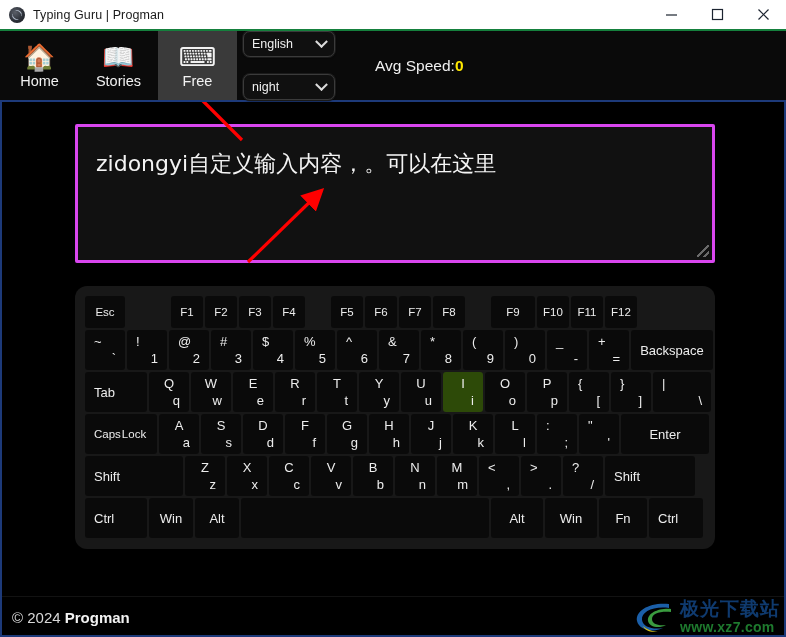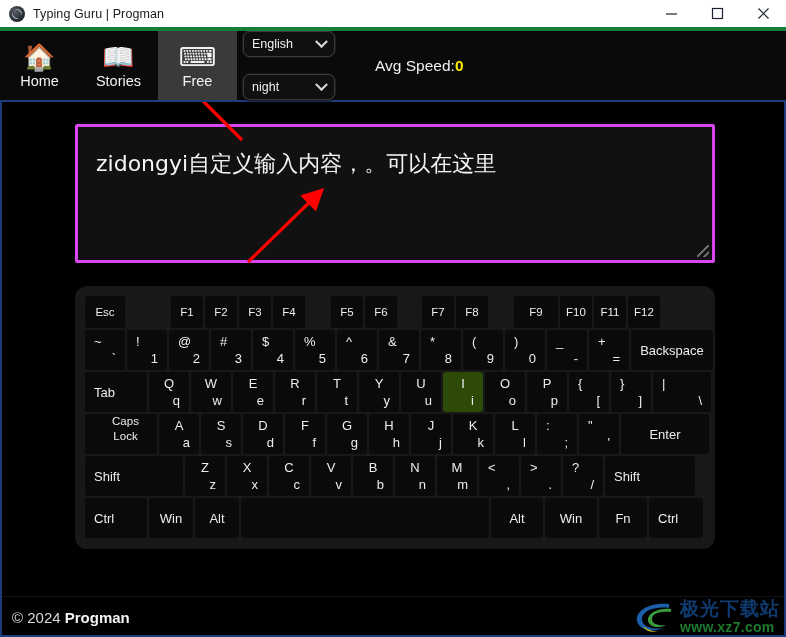--- a/index.html
+++ b/index.html
@@ -8,21 +8,21 @@
     background:#000;
     font-family:"Liberation Sans", sans-serif;
     color:#e8e8e8;
     position:relative;
   }
 
   
   #titlebar{
     height:31px; background:#ffffff; color:#1a1a1a;
     display:flex; align-items:center;
-    border-bottom:4px solid #15803d;
+    border-bottom:2px solid #15803d;
     position:relative; z-index:5;
   }
   #app-icon{
     width:16px;height:16px;margin-left:9px;margin-right:8px;flex:none;
     border-radius:50%;
     background:radial-gradient(circle at 38% 34%, #5a5f68 0%, #2d3139 55%, #14171c 100%);
     position:relative;
   }
   #app-icon::before{
     content:""; position:absolute; inset:3px;
@@ -121,21 +121,21 @@
   .key.hl{ background:#2d4a08; }
   
   .key .lab{
     position:absolute; inset:0;
     display:flex; align-items:center; justify-content:center;
     font-size:13px;
   }
   .krow.fn .key .lab{ font-size:11.5px; }
   .key .lab.small{ font-size:11.5px; }
   
-  .key .lab.stack{ flex-direction:column; justify-content:center; gap:1px; line-height:14px; }
+  .key .lab.stack{ justify-content:center; gap:1px; line-height:14px; }
   
   .key .lab.left{ justify-content:flex-start; padding-left:9px; }
   
   .key .top{
     position:absolute; left:9px; top:4px; font-size:13px; color:#ededed;
   }
   .key .bot{
     position:absolute; right:9px; bottom:4px; font-size:13px; color:#ededed;
   }
   .key.alpha .top{ left:0; right:0; text-align:center; }
@@ -250,21 +250,21 @@
       <div class="key" style="width: 32px;">
         <div class="lab">F4</div>
       </div>
       <div class="key spacer" style="width: 22px;"></div>
       <div class="key" style="width: 32px;">
         <div class="lab">F5</div>
       </div>
       <div class="key" style="width: 32px;">
         <div class="lab">F6</div>
       </div>
-      <div class="key" style="width: 32px; margin-left: 23px;">
+      <div class="key" style="width: 32px;">
         <div class="lab">F7</div>
       </div>
       <div class="key" style="width: 32px;">
         <div class="lab">F8</div>
       </div>
       <div class="key spacer" style="width: 22px;"></div>
       <div class="key" style="width: 44px;">
         <div class="lab">F9</div>
       </div>
       <div class="key" style="width: 32px;">

